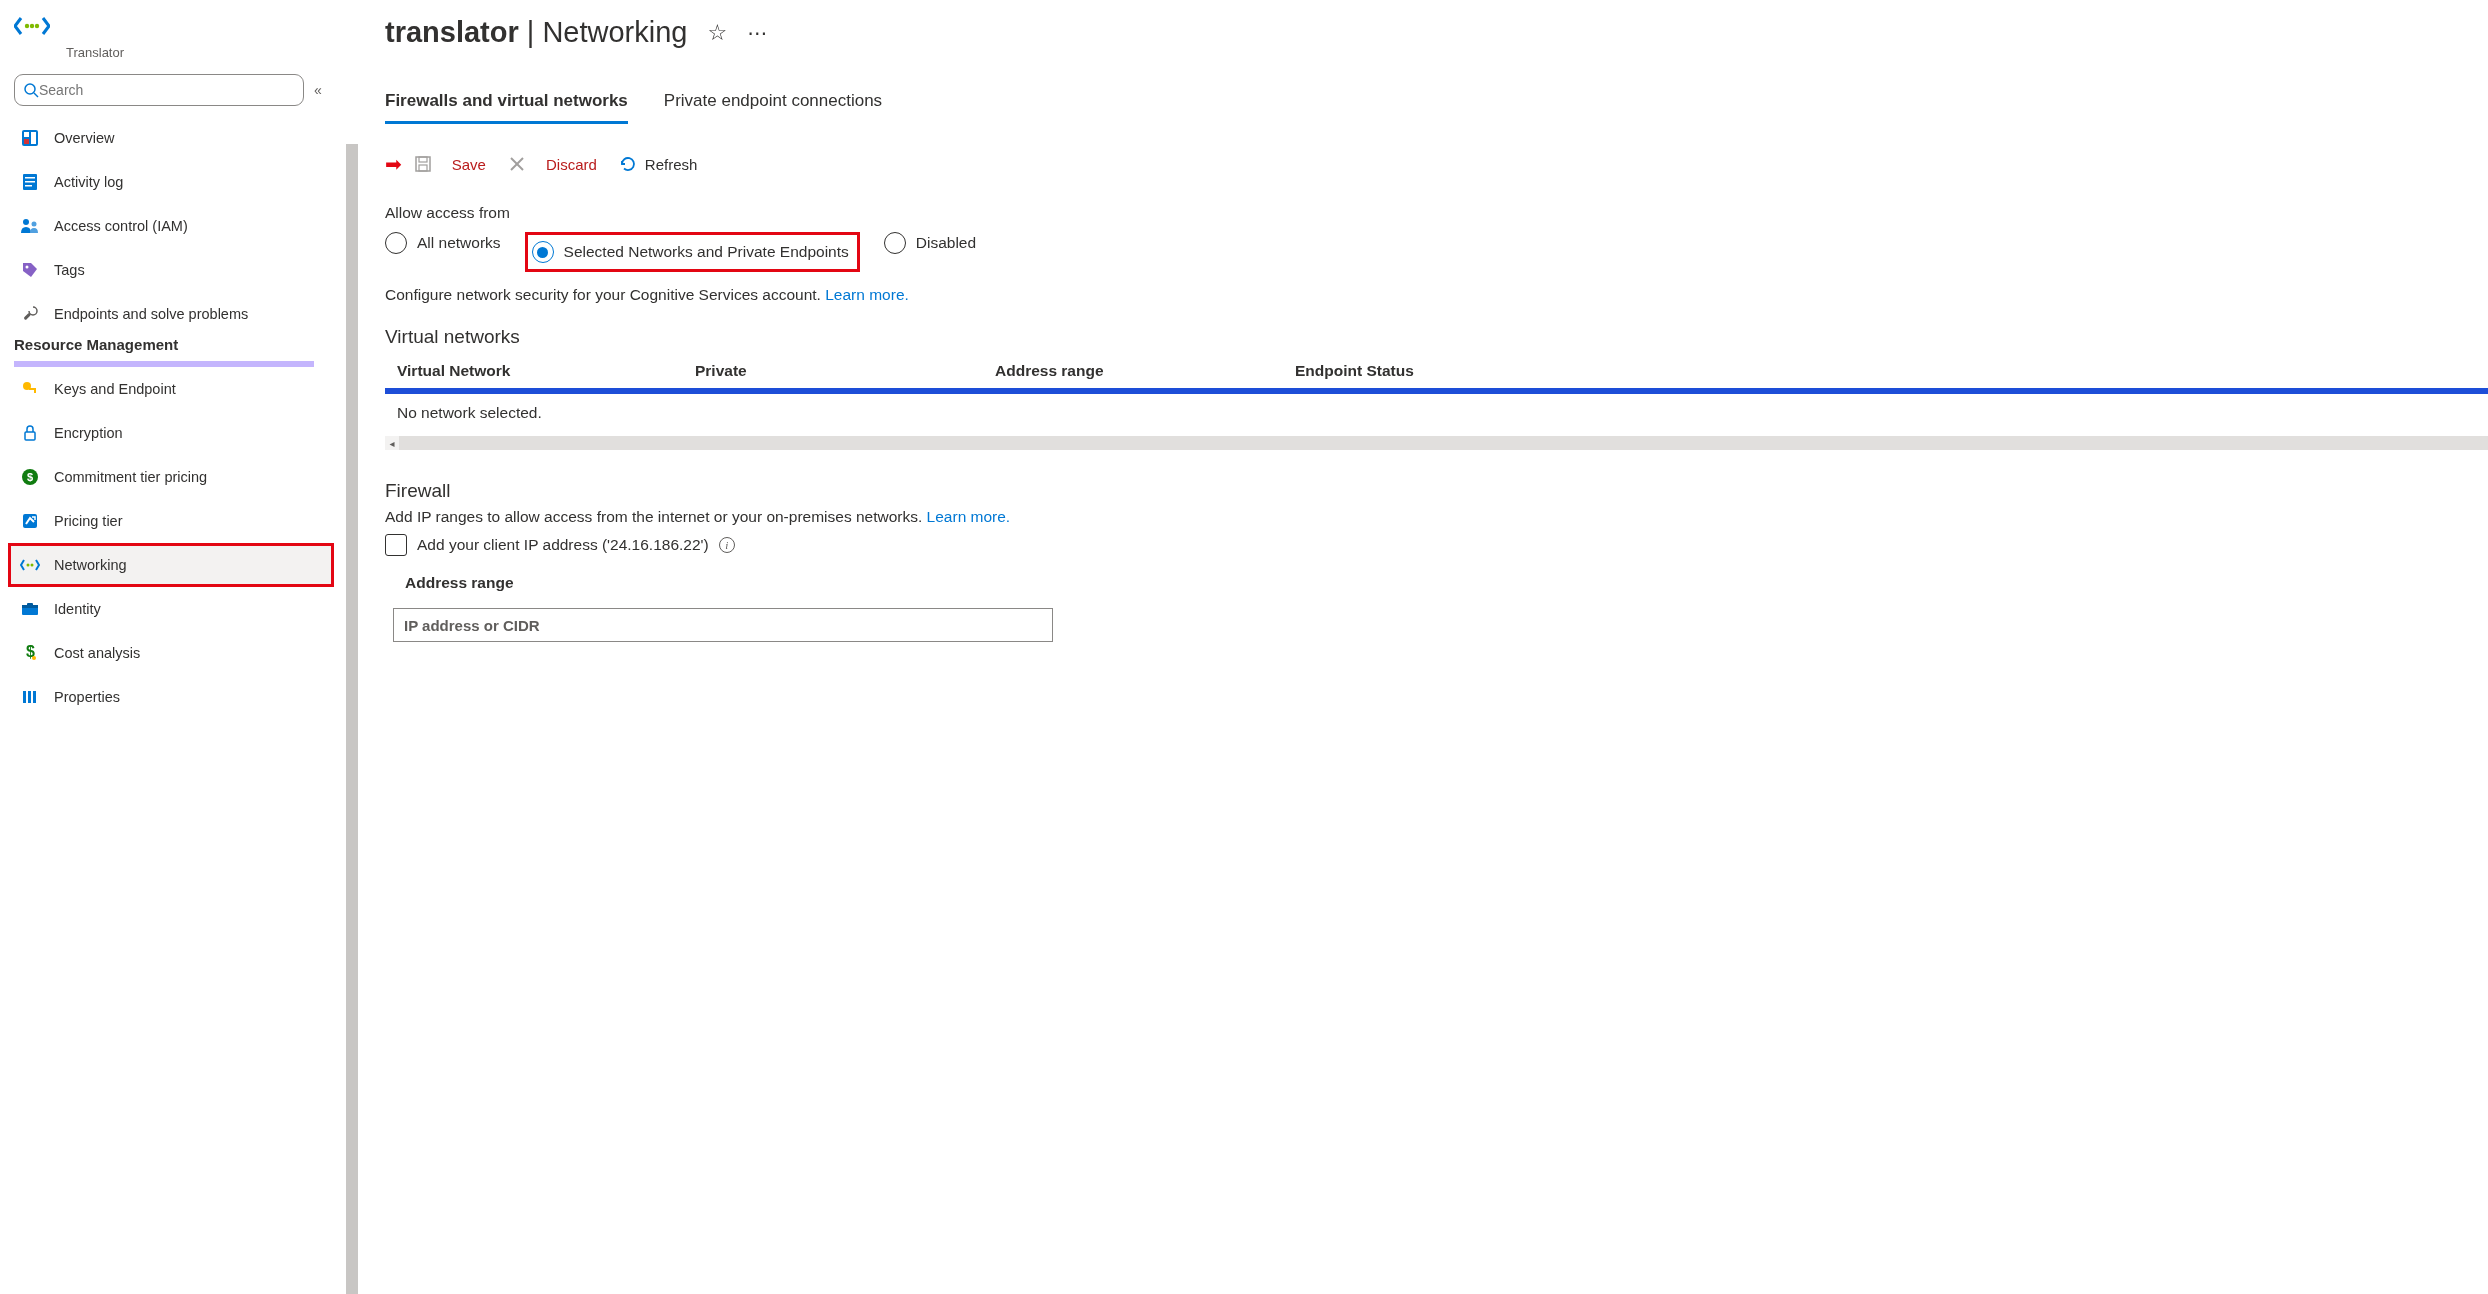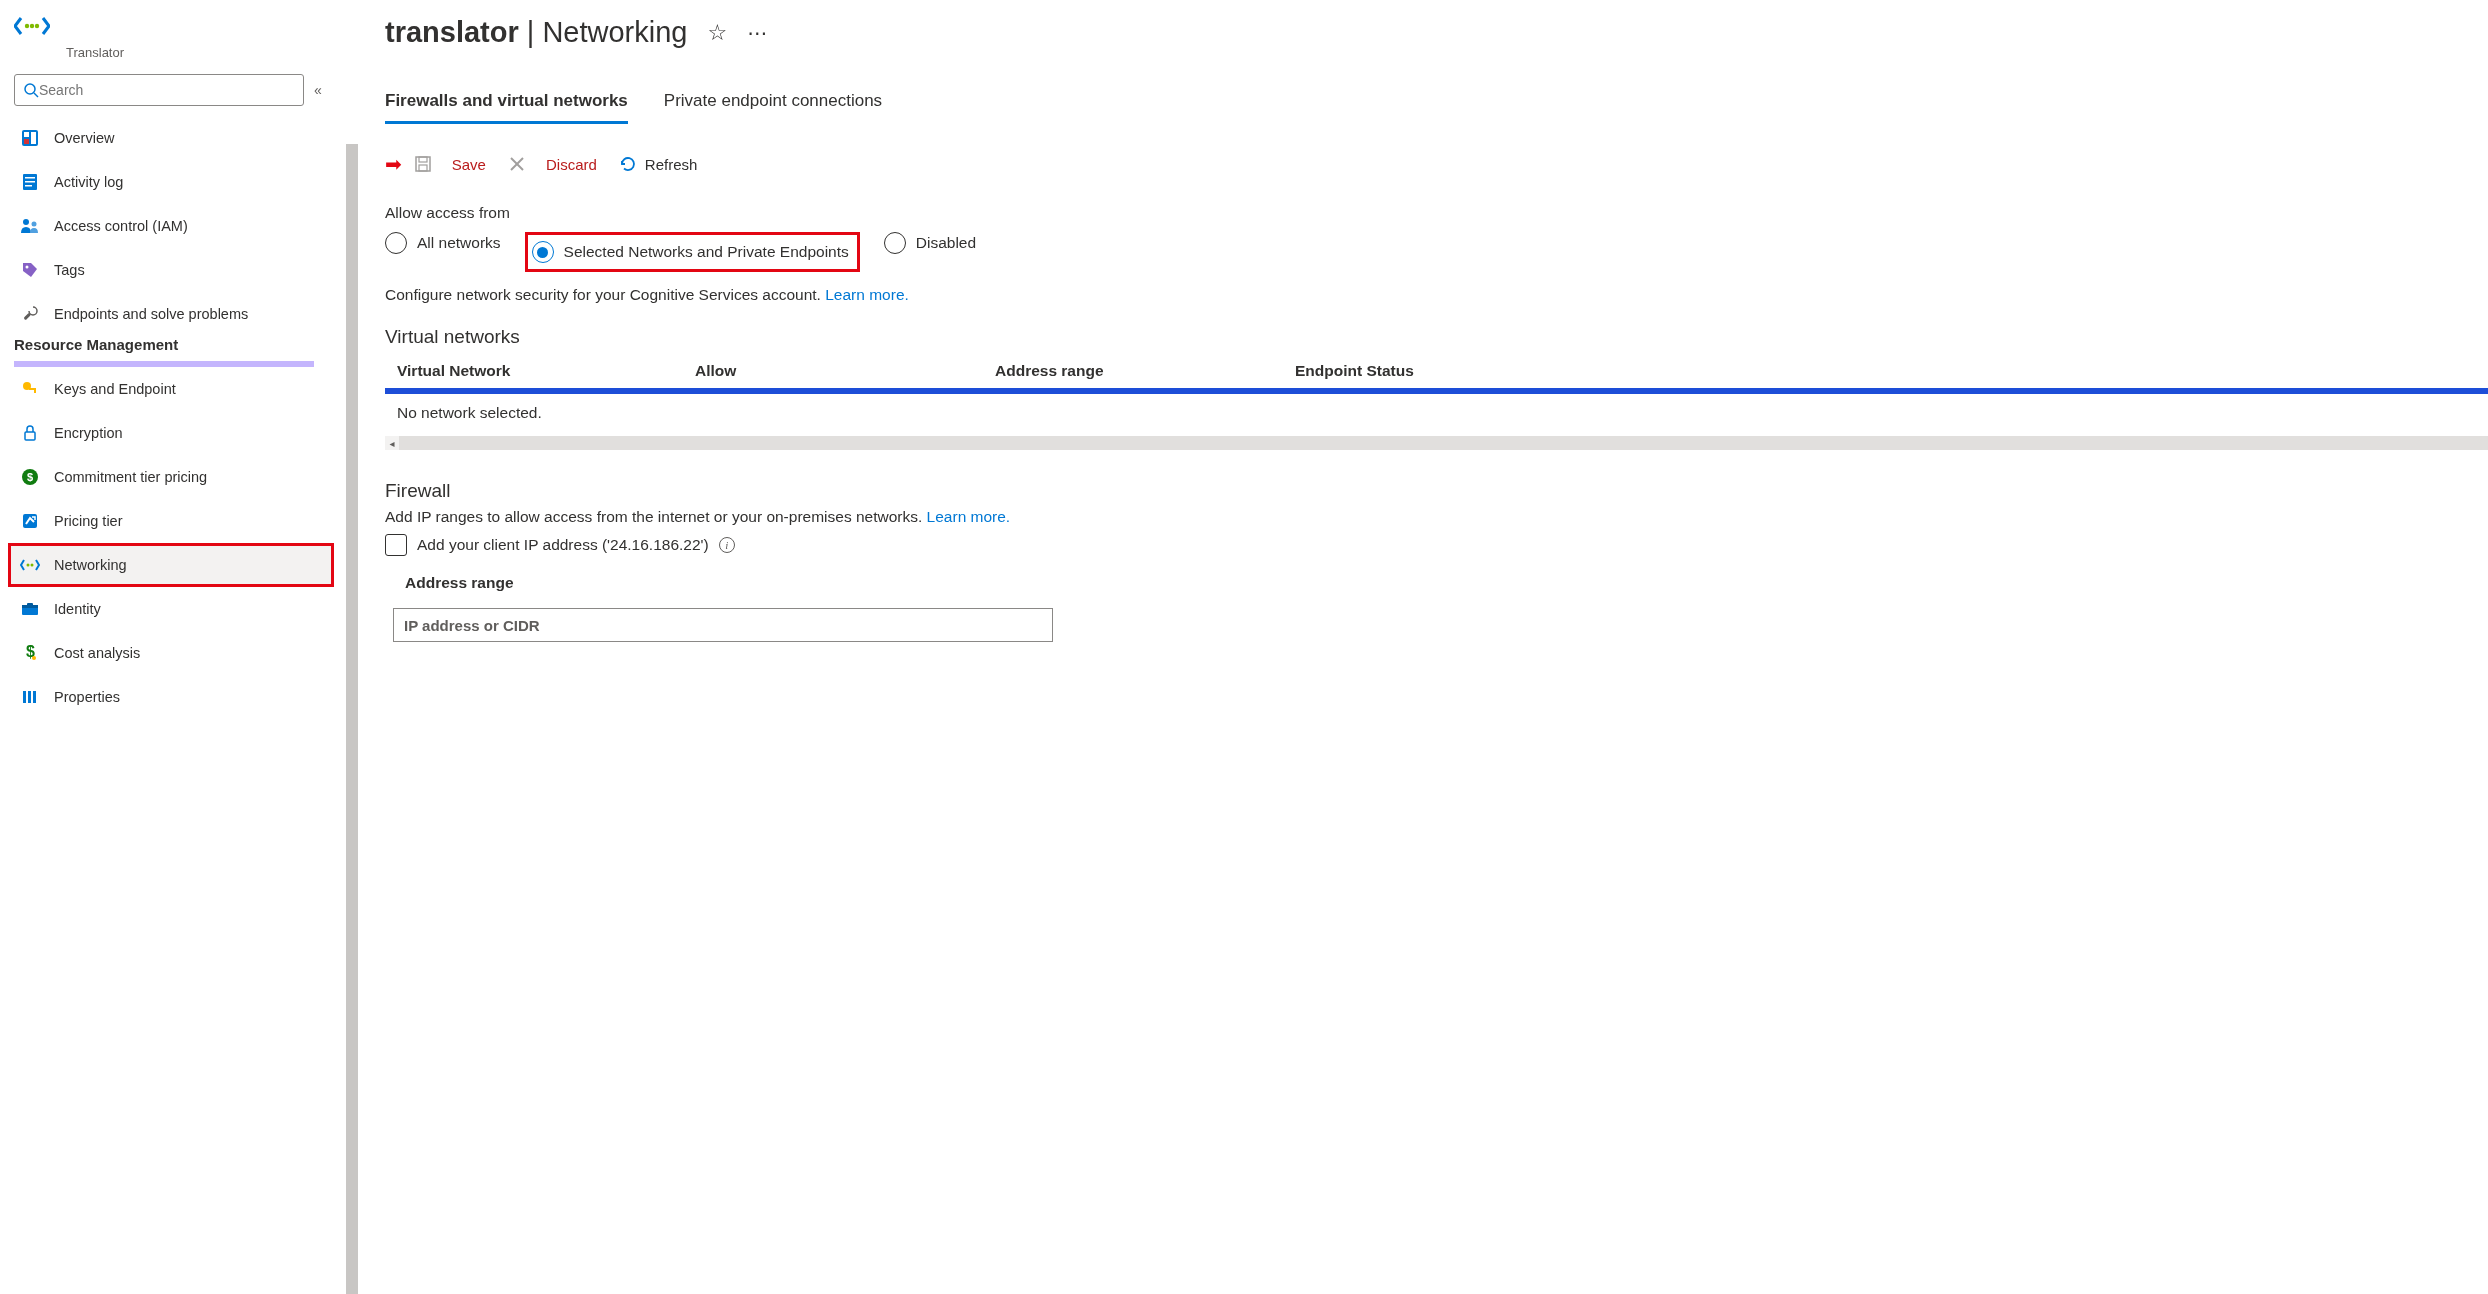--- a/index.html
+++ b/index.html
@@ -24,21 +24,21 @@
     flex-direction: column;
     align-items: flex-start;
     margin-bottom: 14px;
   }
   .brand-row { display: flex; align-items: center; gap: 10px; }
   .brand-label { margin-left: 52px; font-size: 13px; color: #605e5c; margin-top: 4px;}
   .search-row { display: flex; align-items: center; gap: 10px; margin-bottom: 10px; }
   .search-box {
     display: flex; align-items: center;
     border: 1px solid #8a8886;
-    border-radius: 3px;
+    border-radius: 9px;
     padding: 4px 8px;
     width: 290px;
     height: 32px;
     color: #605e5c;
   }
   .search-box input {
     border: none; outline: none; flex: 1; font-size: 14px; color: #323130;
     background: transparent;
   }
   .collapse-chevron { color: #605e5c; font-size: 14px; cursor: pointer;}
@@ -372,21 +372,21 @@
     </div>
   </div>
   <div class="desc">
     <span>Configure network security for your Cognitive Services account.</span>
     <span class="link">Learn more.</span>
   </div>
 
   <div class="subhead">Virtual networks</div>
   <div class="table-head">
     <div class="th1">Virtual Network</div>
-    <div class="th2">Allow</div>
+    <div class="th2">Private</div>
     <div class="th3">Address range</div>
     <div class="th4">Endpoint Status</div>
   </div>
   <div class="table-empty">No network selected.</div>
   <div class="hscroll">
     <div class="hscroll-left">◂</div>
   </div>
 
   <div class="firewall-block">
     <div class="subhead">Firewall</div>

